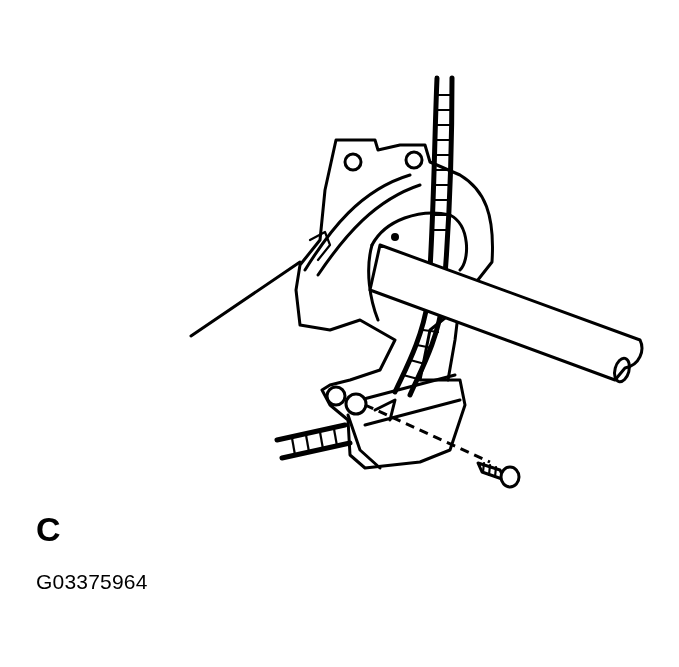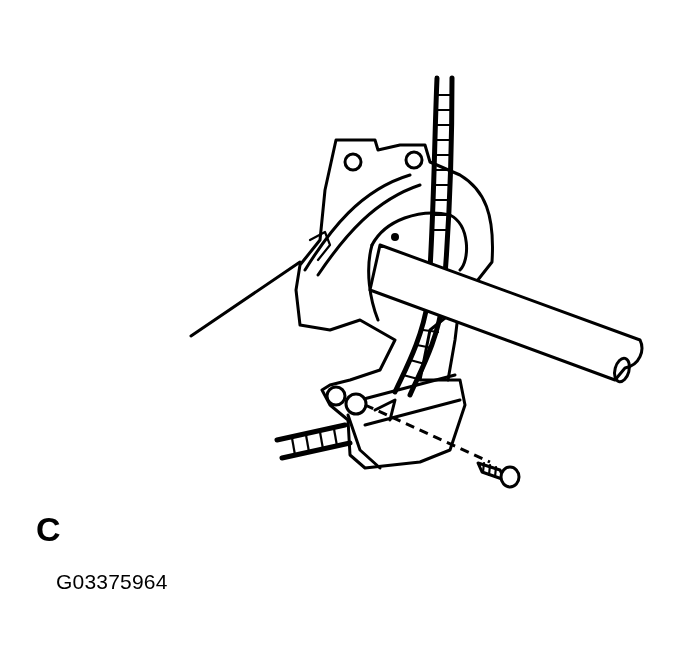--- a/index.html
+++ b/index.html
@@ -1,19 +1,19 @@
 <!DOCTYPE html>
 <html><head>
   <meta charset="utf-8">
   <style>
     html, body { margin: 0; padding: 0; background: #ffffff; }
     body { width: 679px; height: 667px; position: relative; overflow: hidden; font-family: "Liberation Sans", sans-serif; }
     #diagram { position: absolute; left: 0; top: 0; width: 679px; height: 667px; }
     .callout { position: absolute; left: 36px; top: 512px; font-size: 34px; font-weight: bold; color: #000; line-height: 1; }
-    .figure-id { position: absolute; left: 36px; top: 571px; font-size: 21px; color: #000; line-height: 1; letter-spacing: 0.2px; margin-left: 20px; }
+    .figure-id { position: absolute; left: 36px; top: 571px; font-size: 21px; color: #000; line-height: 1; letter-spacing: 0.2px; }
     svg .ln { fill: none; stroke: #000; stroke-width: 3; stroke-linecap: round; stroke-linejoin: round; }
     svg .thin { fill: none; stroke: #000; stroke-width: 2.2; stroke-linecap: round; stroke-linejoin: round; }
     svg .thick { fill: none; stroke: #000; stroke-width: 5; stroke-linecap: round; }
     svg .fillw { fill: #fff; stroke: #000; stroke-width: 3; stroke-linejoin: round; }
     svg .dash { fill: none; stroke: #000; stroke-width: 3; stroke-dasharray: 9 6; }
   </style>
 </head>
 <body>
 
 <svg id="diagram" viewBox="0 0 679 667" xmlns="http://www.w3.org/2000/svg">

